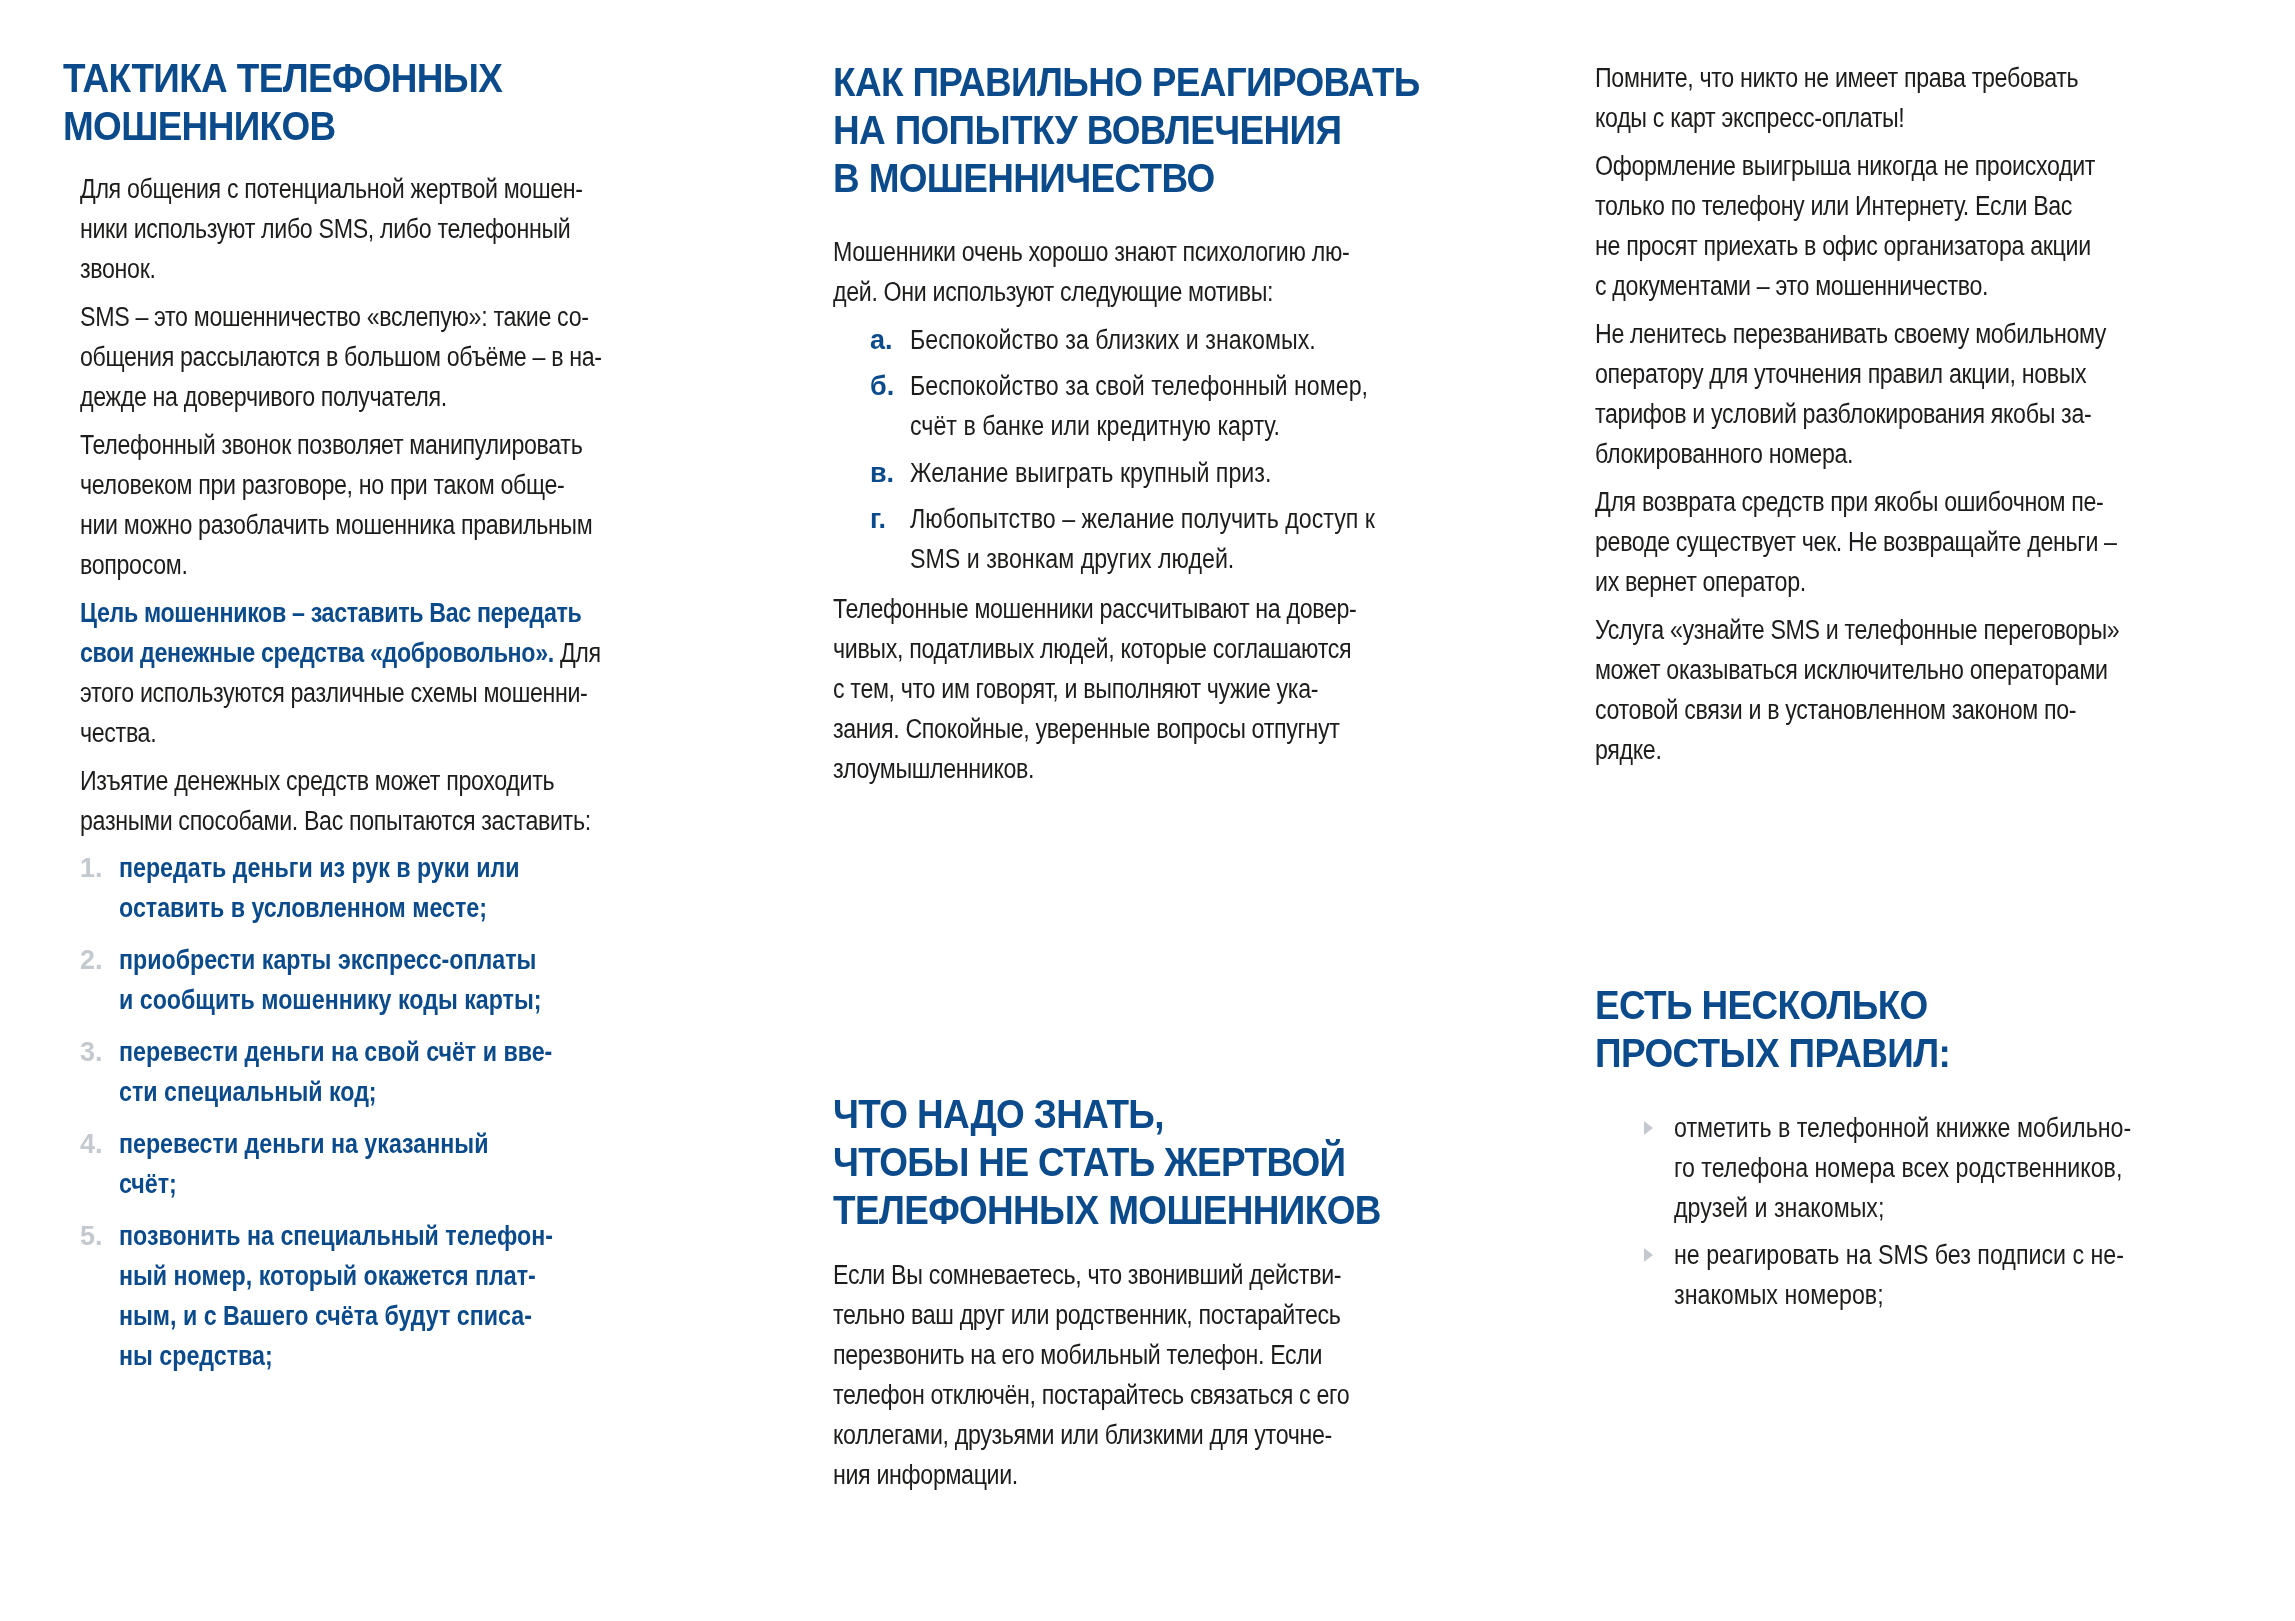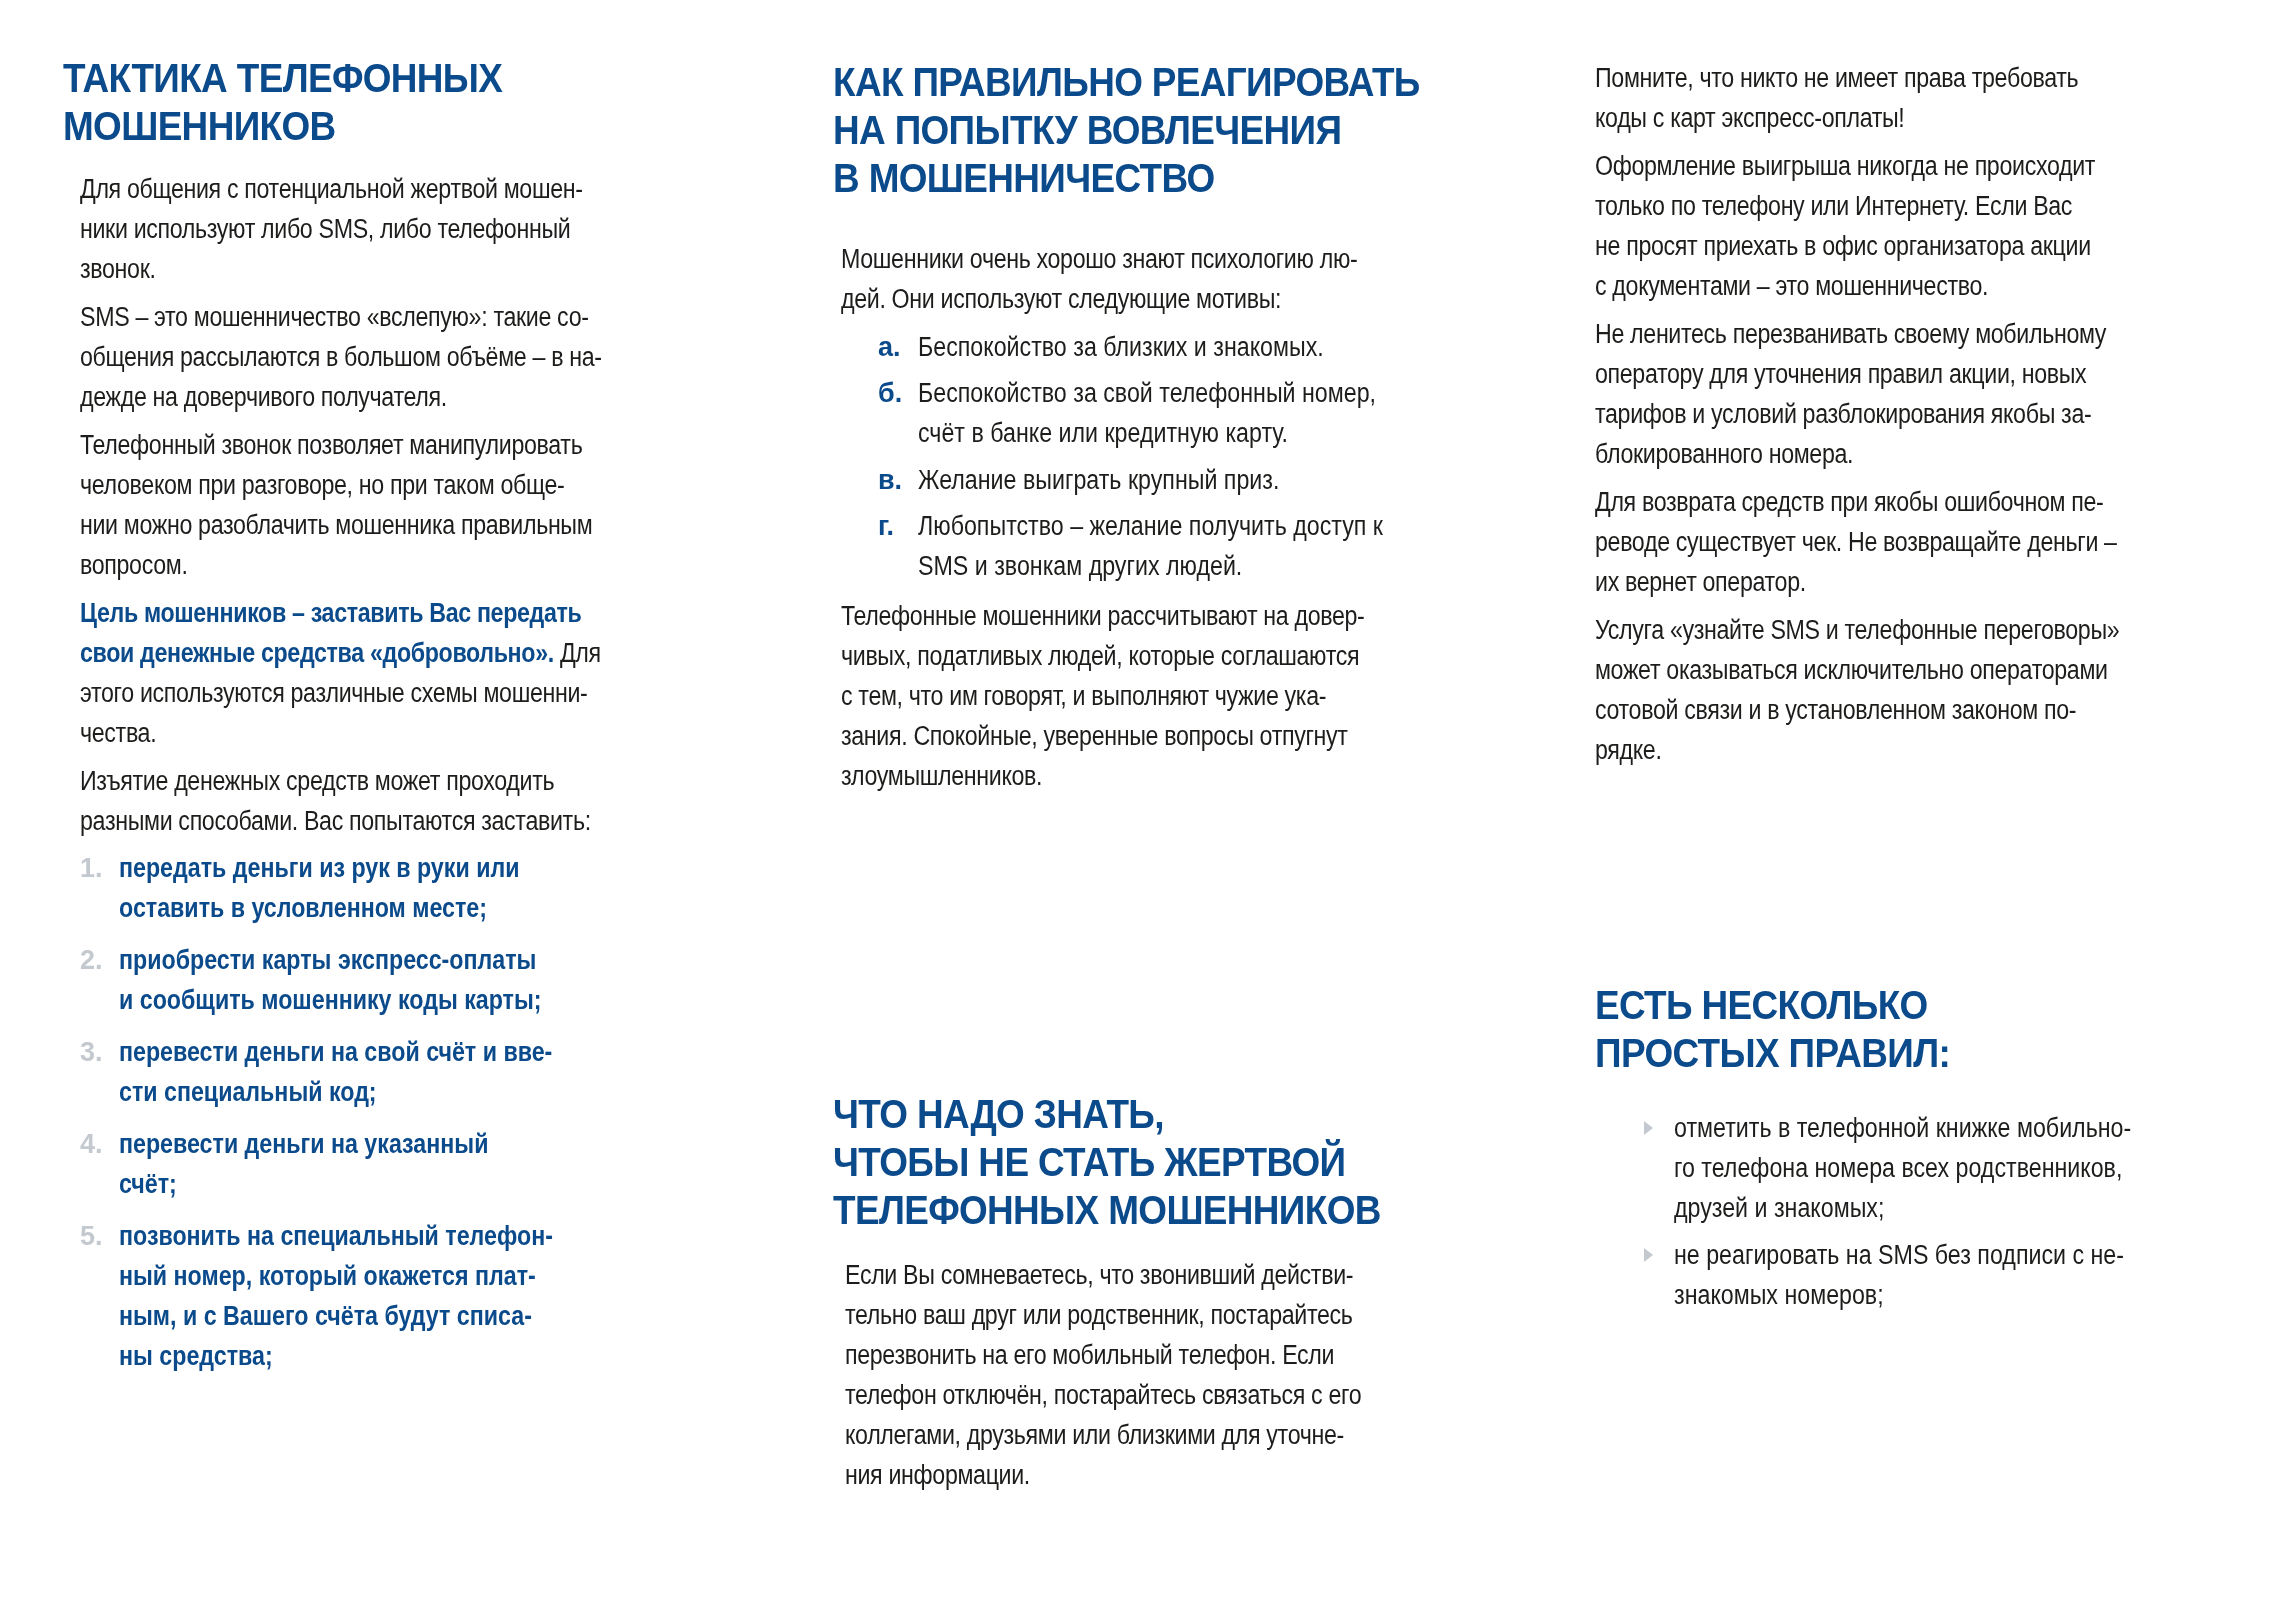--- a/index.html
+++ b/index.html
@@ -104,21 +104,21 @@
   </div>
 </div>
 
 <div class="col col2">
   <h2 class="h" style="position:absolute; top:58px; left:0;">
     <span>КАК ПРАВИЛЬНО РЕАГИРОВАТЬ</span>
     <span>НА ПОПЫТКУ ВОВЛЕЧЕНИЯ</span>
     <span>В МОШЕННИЧЕСТВО</span>
   </h2>
 
-  <div style="position:absolute; top:239px; left:0; width:648px;margin-left:8px;">
+  <div style="position:absolute; top:232px; left:0; width:648px;">
     <p class="p">
       <span class="line">Мошенники очень хорошо знают психологию лю-</span>
       <span class="line">дей. Они используют следующие мотивы:</span>
     </p>
     <ul class="alist" style="margin-top:5.2px; margin-bottom:9.2px;">
       <li>
         <span class="mk">а.</span>
         <span class="line">Беспокойство за близких и знакомых.</span>
       </li>
       <li>
@@ -143,21 +143,21 @@
       <span class="line">зания. Спокойные, уверенные вопросы отпугнут</span>
       <span class="line">злоумышленников.</span>
     </p>
   </div>
 
   <h2 class="h" style="position:absolute; top:1090px; left:0;">
     <span>ЧТО НАДО ЗНАТЬ,</span>
     <span>ЧТОБЫ НЕ СТАТЬ ЖЕРТВОЙ</span>
     <span>ТЕЛЕФОННЫХ МОШЕННИКОВ</span>
   </h2>
-  <div style="position:absolute; top:1255px; left:12px; width:648px;">
+  <div style="position:absolute; top:1255px; left:0; width:648px;">
     <p class="p">
       <span class="line">Если Вы сомневаетесь, что звонивший действи-</span>
       <span class="line">тельно ваш друг или родственник, постарайтесь</span>
       <span class="line">перезвонить на его мобильный телефон. Если</span>
       <span class="line">телефон отключён, постарайтесь связаться с его</span>
       <span class="line">коллегами, друзьями или близкими для уточне-</span>
       <span class="line">ния информации.</span>
     </p>
   </div>
 </div>

